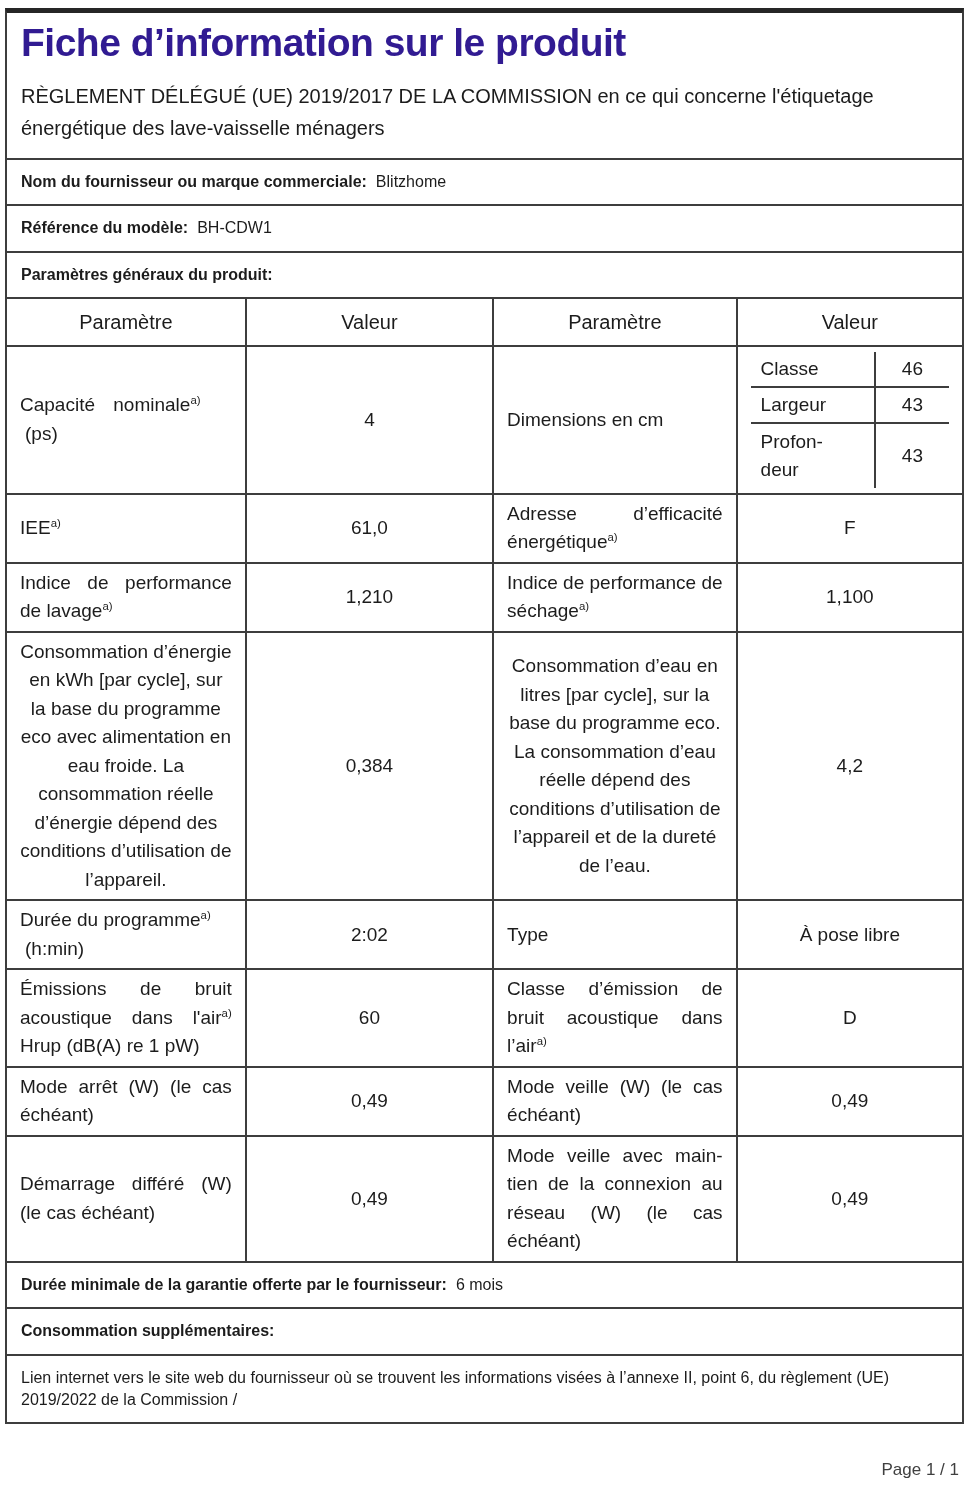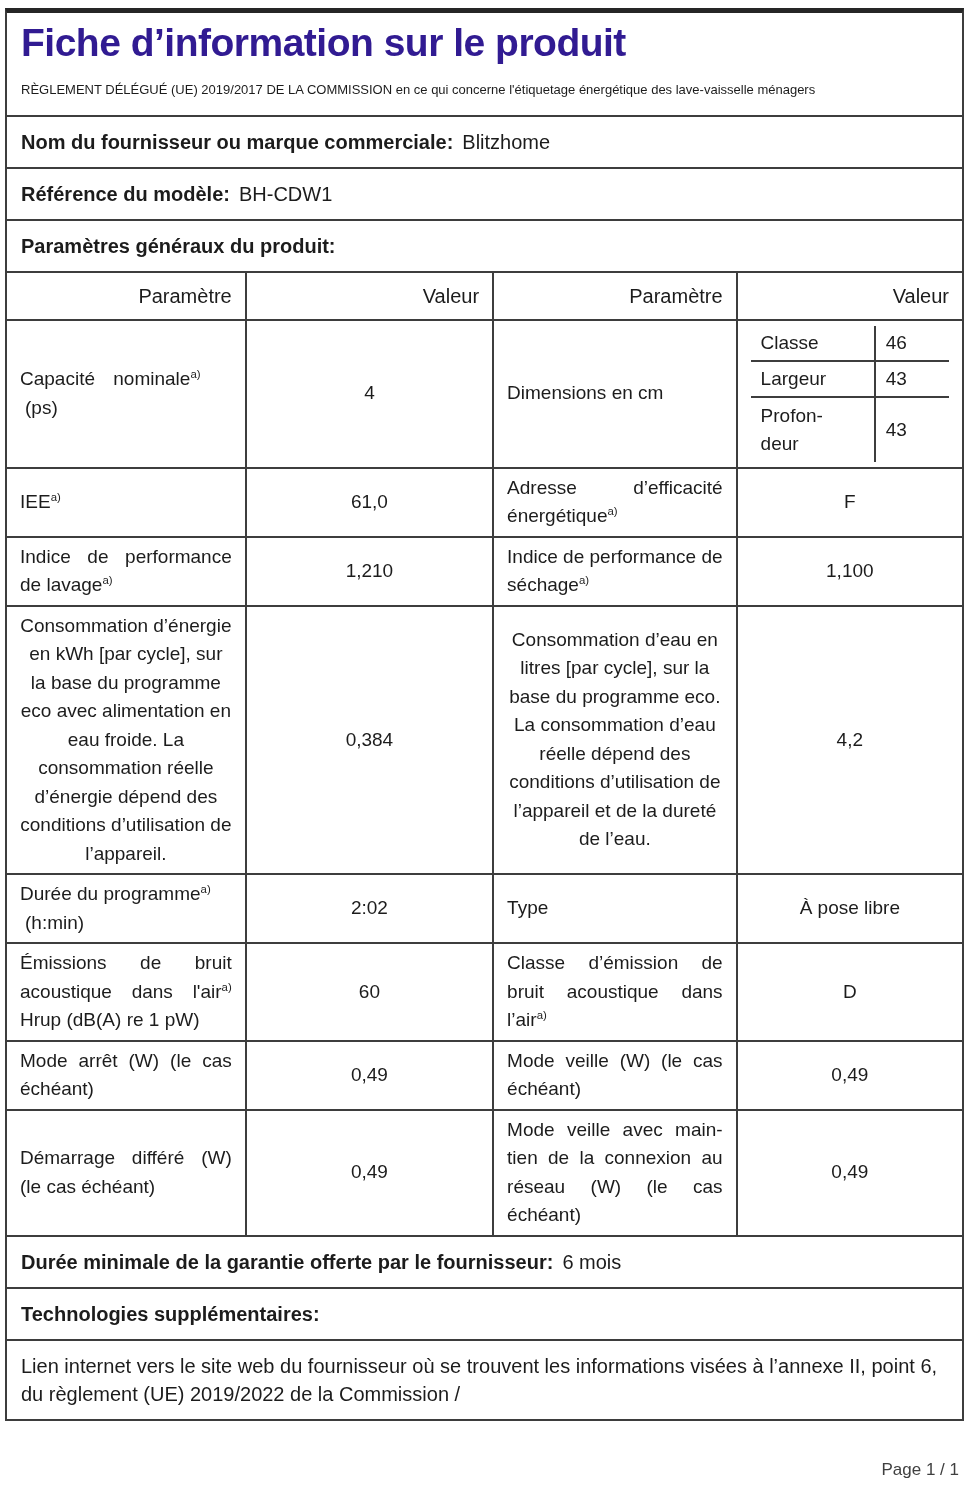--- a/index.html
+++ b/index.html
@@ -21,29 +21,29 @@
   .doc-title{
     margin:0;
     font-size:39px;
     font-weight:bold;
     letter-spacing:-0.5px;
     color:#311b92;
     line-height:1.25;
   }
   .regulation{
     margin-top:12px;
-    font-size:13px;
+    font-size:20px;
     line-height:1.6;
     text-align:left;
   }
   
   .info-row{
     border-top:2px solid #3d3d3d;
     padding:11px 14px;
-    font-size:20px;
+    font-size:16px;
     line-height:1.4;
   }
   .info-row .lbl{font-weight:bold;}
   .info-row .val{margin-left:9px;}
   
   .params-wrap{border-top:2px solid #3d3d3d;}
   table.params{
     width:100%;
     border-collapse:collapse;
     border-style:hidden;
@@ -51,21 +51,21 @@
     font-size:19px;
   }
   table.params th, table.params td{
     border:2px solid #3d3d3d;
     padding:5px 13px;
     vertical-align:middle;
     line-height:1.5;
   }
   table.params th{
     font-weight:normal;
-    text-align:right;
+    text-align:center;
     font-size:20px;
     padding-top:8px;padding-bottom:8px;
   }
   th.center{text-align:center;}
   td.val{text-align:center;}
   td.plabel{text-align:justify;}
   .spread{word-spacing:13px;}
   .tail{display:block;padding-left:5px;}
   sup{font-size:60%;line-height:0;vertical-align:super;}
   .blk{display:block;}
@@ -85,21 +85,21 @@
     border-style:hidden;
     table-layout:fixed;
     font-size:19px;
   }
   table.dims td{
     border:2px solid #3d3d3d;
     padding:3px 10px;
     line-height:1.45;
   }
   table.dims td.k{width:52%;text-align:left;height:28px;}
-  table.dims td.v{text-align:left;height:28px;}
+  table.dims td.v{text-align:center;height:28px;}
   table.dims tr.h2 td{height:58px;vertical-align:middle;}
   .page-footer{
     position:absolute;
     right:10px;
     bottom:20px;
     font-size:17px;
     color:#3f3f3f;
   }
 </style>
 </head>
@@ -233,21 +233,21 @@
       </tr>
     </tbody>
       </table>
   </div>
 
   <div class="info-row">
     <span class="lbl">Durée minimale de la garantie offerte par le fournisseur:</span><span class="val">6 mois</span>
   </div>
 
   <div class="info-row">
-    <span class="lbl">Technologies supplémentaires:</span>
+    <span class="lbl">Consommation supplémentaires:</span>
   </div>
 
   <div class="info-row">
     <span>Lien internet vers le site web du fournisseur où se trouvent les informations visées à l’annexe II, point 6, du règlement (UE) 2019/2022 de la Commission  /</span>
   </div>
 
 </div>
 
 <div class="page-footer">Page 1 / 1</div>
 

